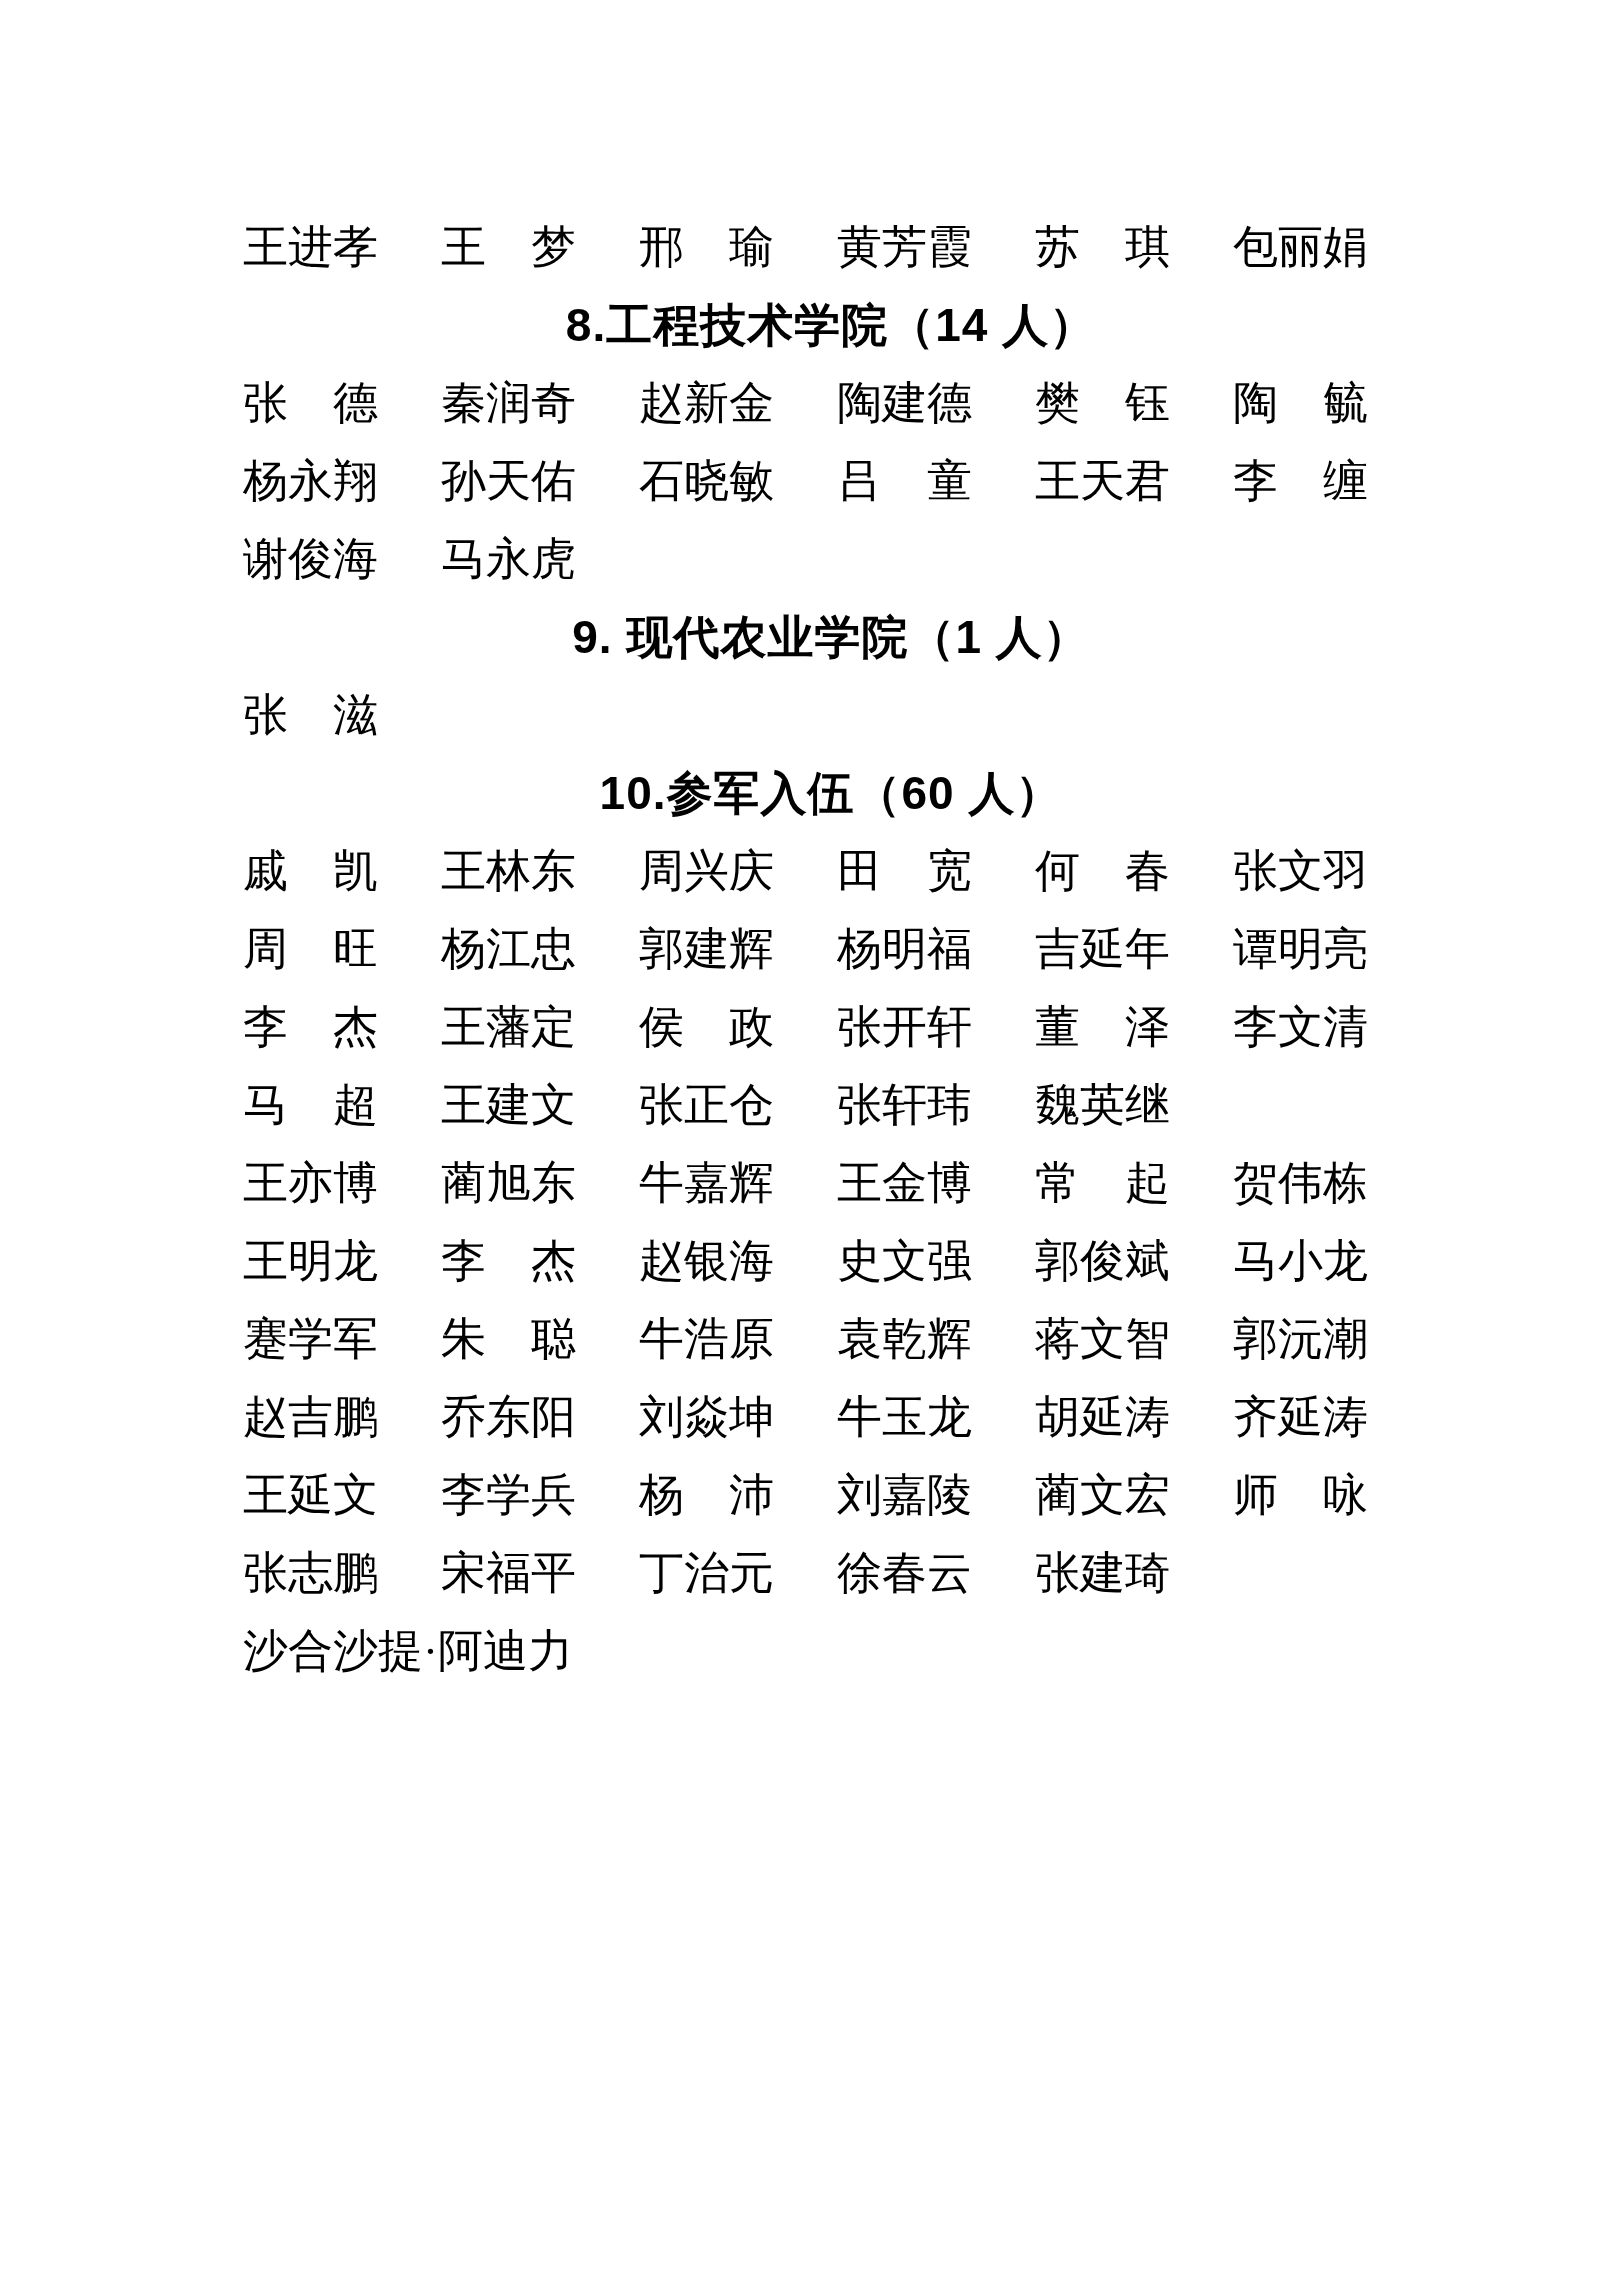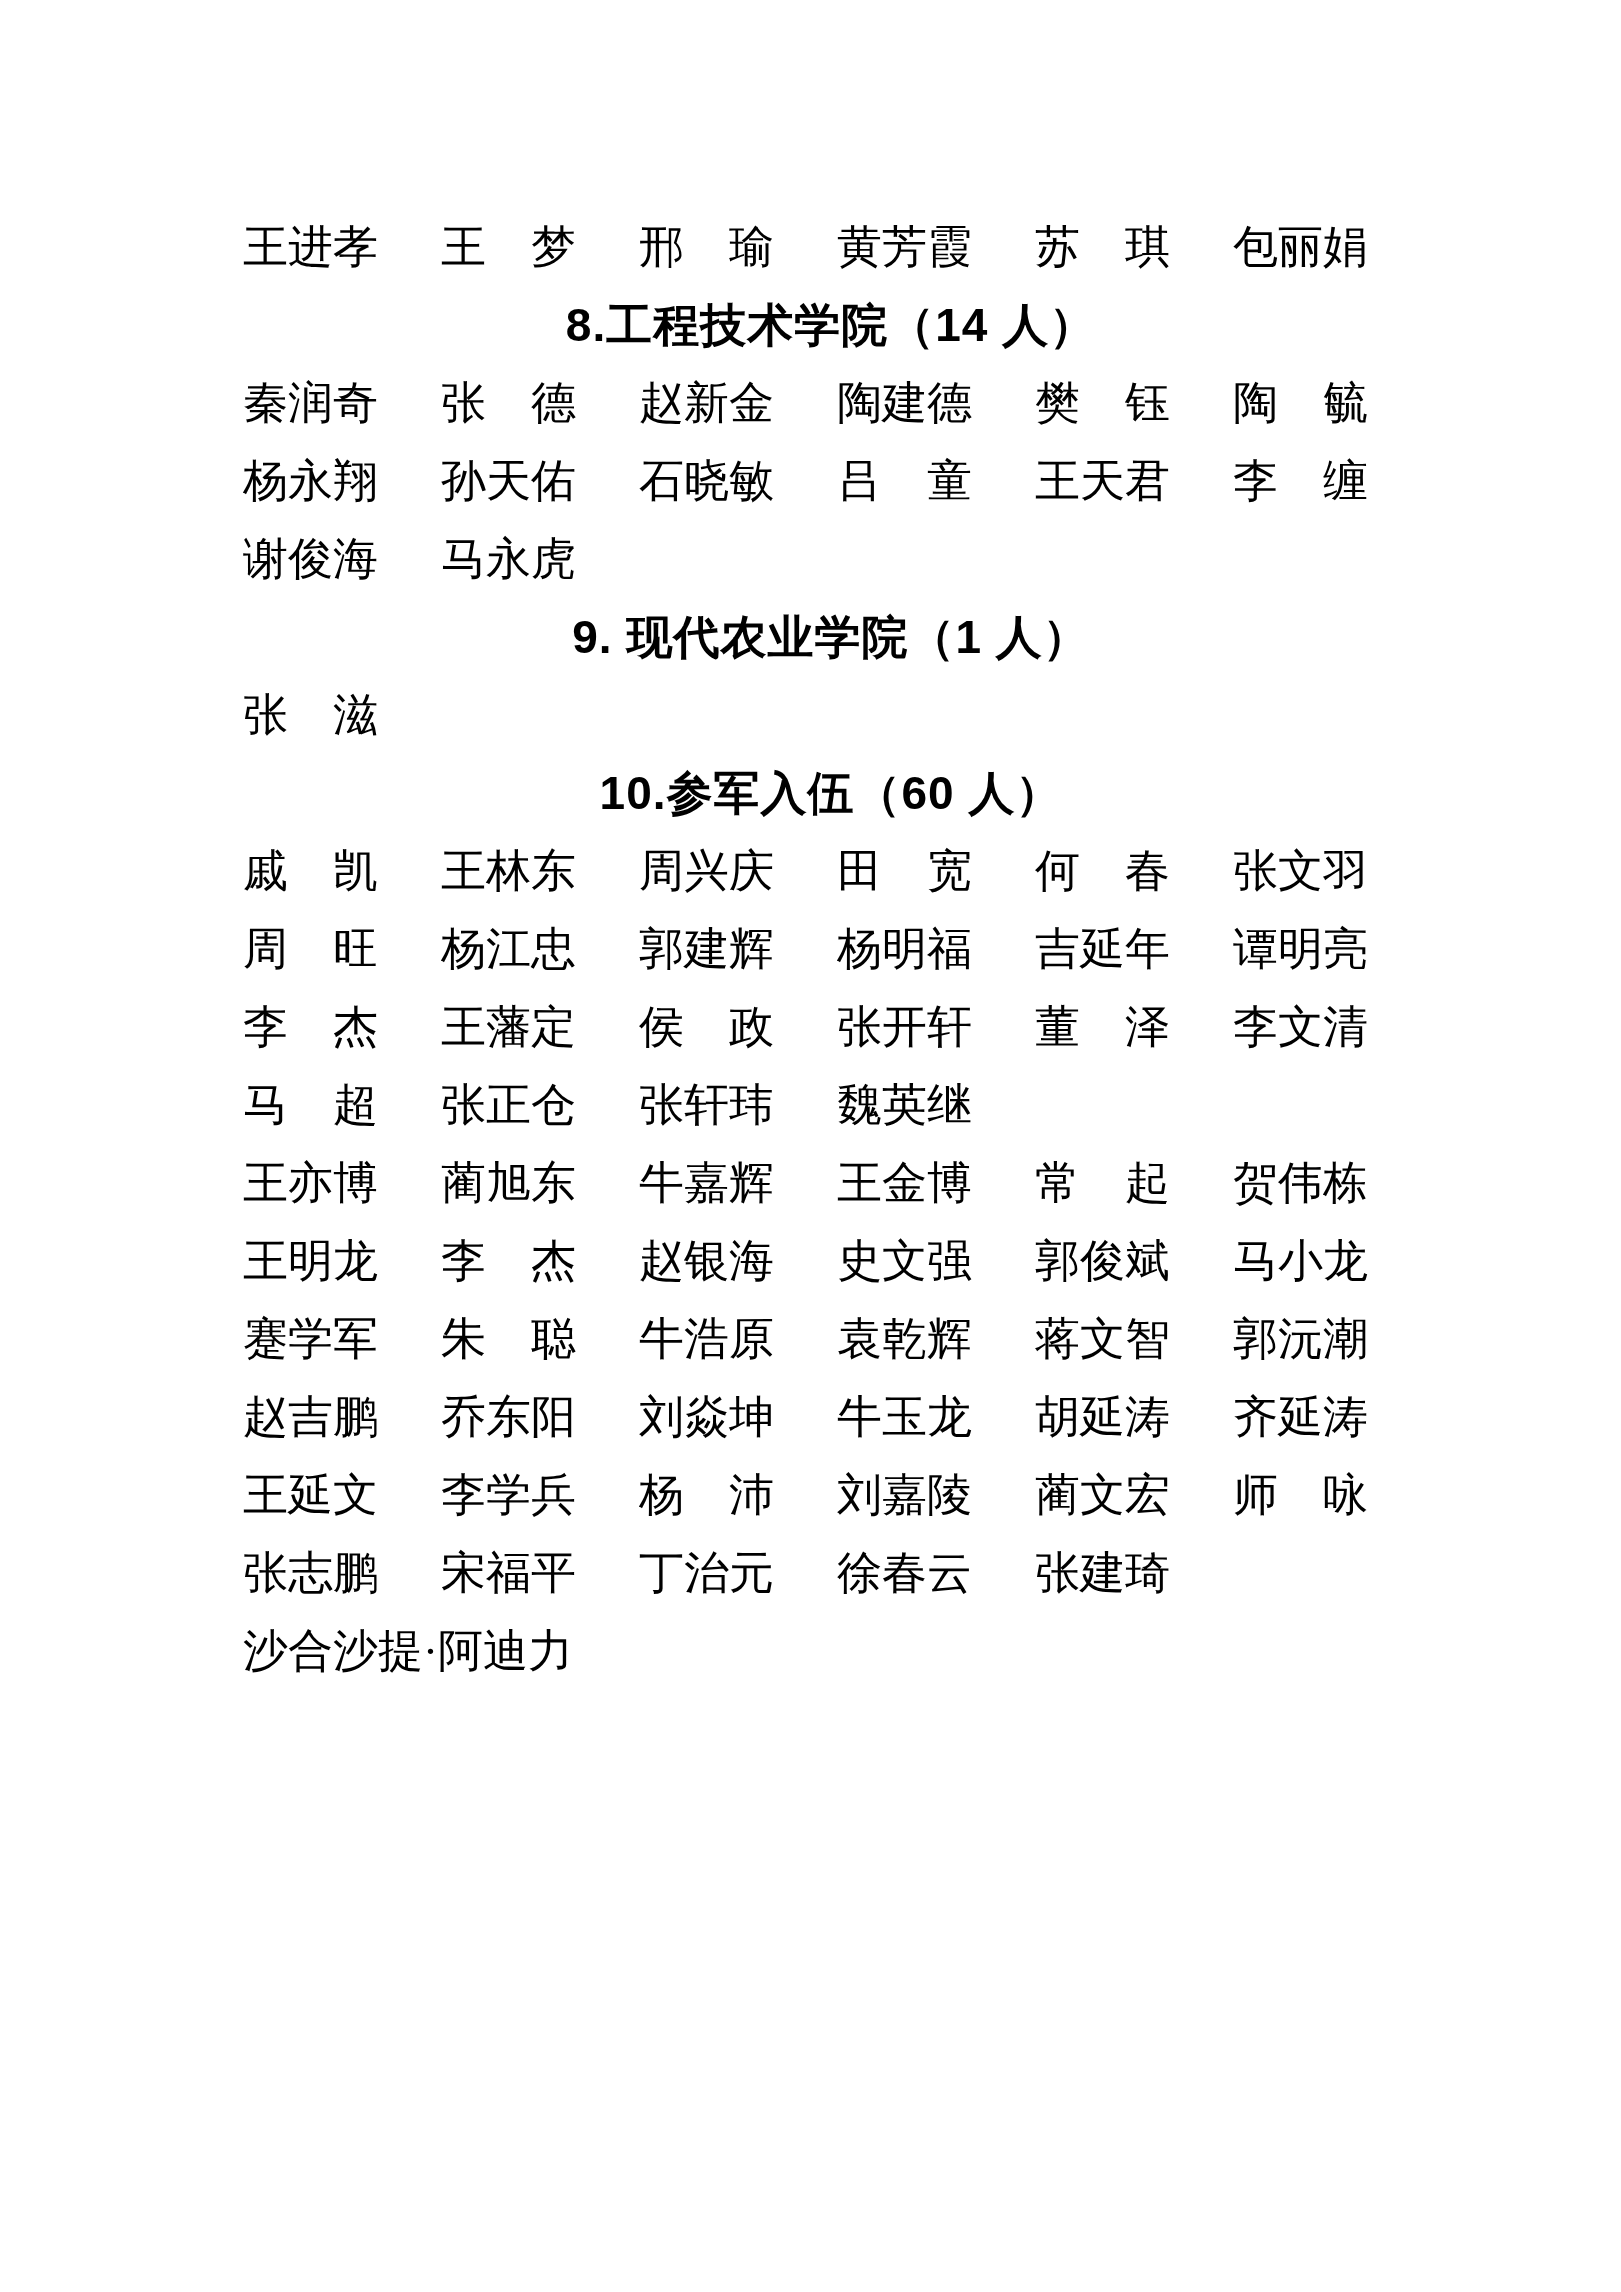--- a/index.html
+++ b/index.html
@@ -54,22 +54,22 @@
       <span class="cell">王　梦</span>
       <span class="cell">邢　瑜</span>
       <span class="cell">黄芳霞</span>
       <span class="cell">苏　琪</span>
       <span class="cell">包丽娟</span>
     </div>
 
     <div class="line header">8.工程技术学院（14 人）</div>
 
     <div class="line names-row">
+      <span class="cell">张　德</span>
       <span class="cell">秦润奇</span>
-      <span class="cell">张　德</span>
       <span class="cell">赵新金</span>
       <span class="cell">陶建德</span>
       <span class="cell">樊　钰</span>
       <span class="cell">陶　毓</span>
     </div>
 
     <div class="line names-row">
       <span class="cell">杨永翔</span>
       <span class="cell">孙天佑</span>
       <span class="cell">石晓敏</span>
@@ -113,20 +113,21 @@
       <span class="cell">李　杰</span>
       <span class="cell">王藩定</span>
       <span class="cell">侯　政</span>
       <span class="cell">张开轩</span>
       <span class="cell">董　泽</span>
       <span class="cell">李文清</span>
     </div>
 
     <div class="line names-row">
       <span class="cell">马　超</span>
+      <span class="cell">王建文</span>
       <span class="cell">张正仓</span>
       <span class="cell">张轩玮</span>
       <span class="cell">魏英继</span>
     </div>
 
     <div class="line names-row">
       <span class="cell">王亦博</span>
       <span class="cell">蔺旭东</span>
       <span class="cell">牛嘉辉</span>
       <span class="cell">王金博</span>

